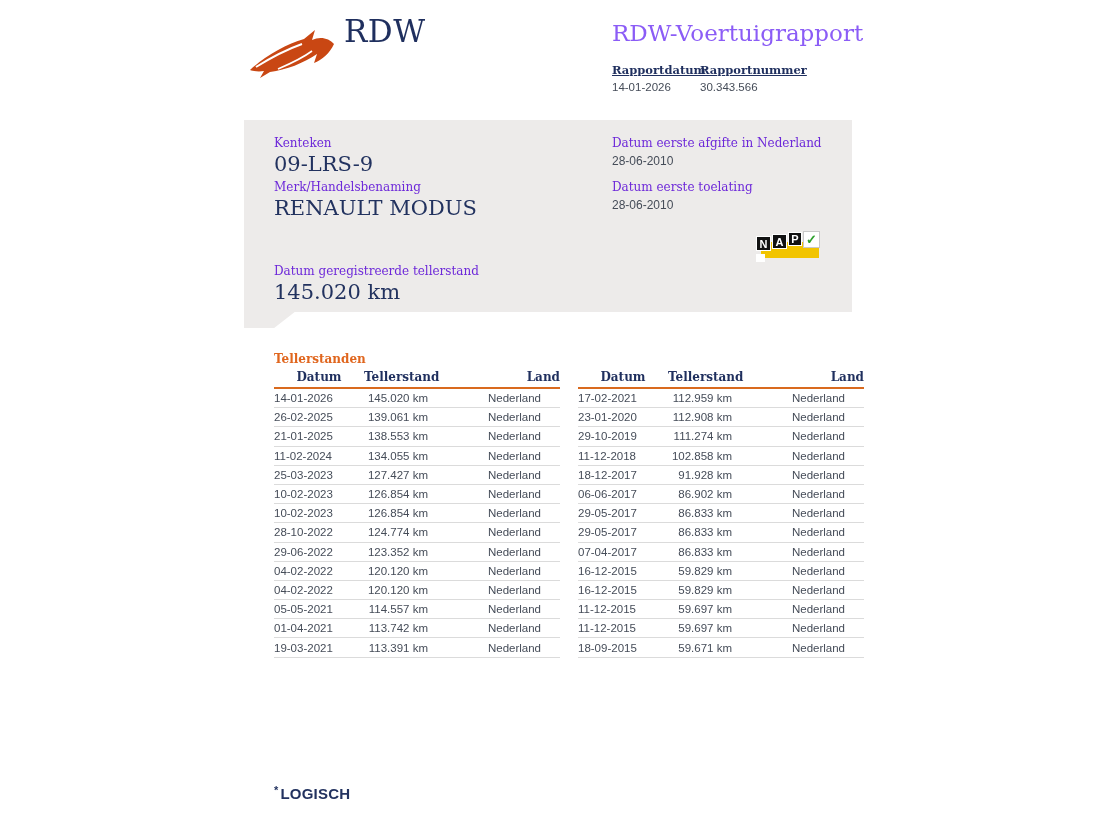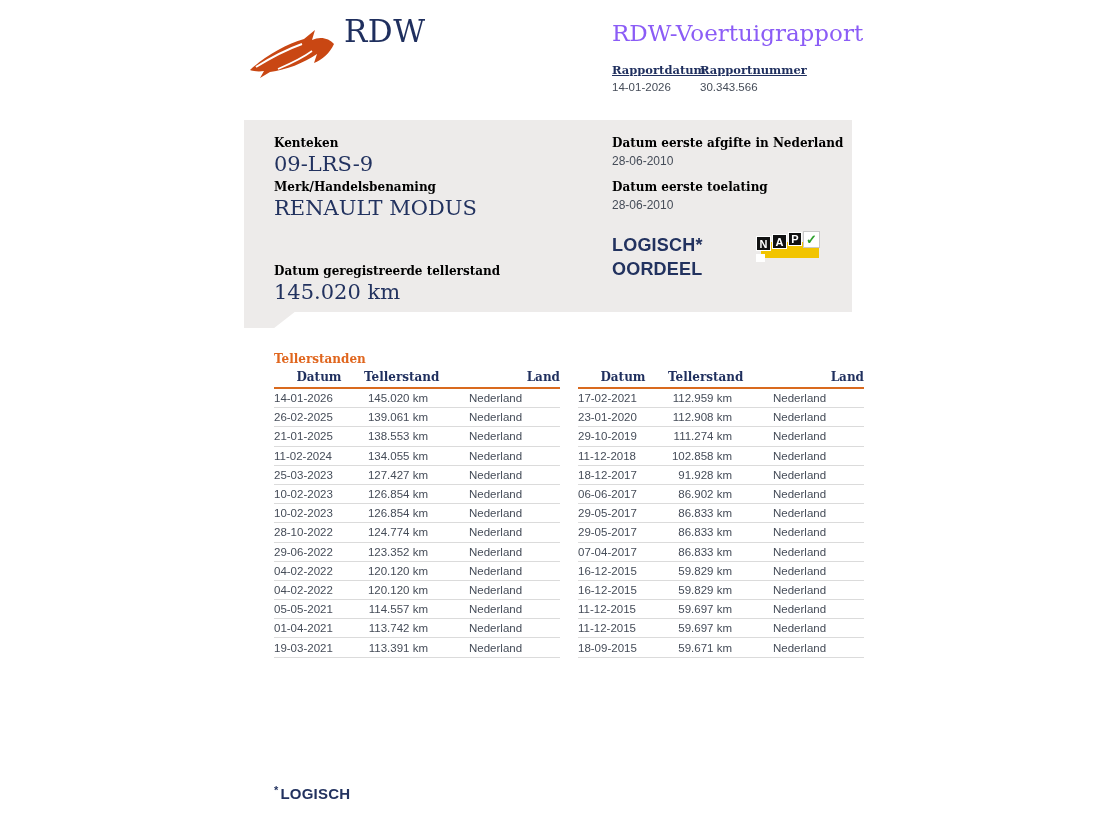--- a/index.html
+++ b/index.html
@@ -17,21 +17,21 @@
   .meta-col.number { left:700px; }
   .meta-label { display:block; font-family:"DejaVu Serif", serif; font-weight:700; font-size:11.5px;
                 color:#1f2f5e; text-decoration:underline; }
   .meta-value { display:block; margin-top:4px; font-size:11.5px; color:#454c58; }
 
   
   .summary-box { position:absolute; left:244px; top:120px; width:608px; height:192px; background:#edebea; }
   .box-tail { position:absolute; left:244px; top:311px; width:52px; height:17px; background:#edebea;
               clip-path: polygon(0 0, 100% 0, 58% 100%, 0 100%); }
   .field { position:absolute; }
-  .field-label { font-family:"DejaVu Serif", serif; font-weight:700; font-size:12px; color:#000000; }
+  .field-label { font-family:"DejaVu Serif", serif; font-weight:400; font-size:12px; color:#6d28d9; }
   .field-value-lg { font-family:"DejaVu Serif", serif; font-size:21px; color:#22325f; margin-top:2px; }
   .field-value-sm { font-size:12px; color:#454c58; margin-top:4px; }
   .f-kenteken   { left:30px;  top:16px; }
   .f-merk       { left:30px;  top:60px; }
   .f-teller     { left:30px;  top:144px; }
   .f-afgifte    { left:368px; top:16px; }
   .f-toelating  { left:368px; top:60px; }
   .oordeel { position:absolute; left:368px; top:113px; font-family:"Liberation Sans", sans-serif;
              font-weight:700; font-size:18px; line-height:24px; color:#22325f; letter-spacing:0.2px; }
 
@@ -58,21 +58,21 @@
   .thead { display:flex; padding-bottom:3px; border-bottom:2px solid #d96a1e;
            font-family:"DejaVu Serif", serif; font-weight:700; font-size:12px; color:#1f2f5e; }
   .th-datum { width:90px;text-align:center; }
   .th-teller { width:105px; }
   .th-land { flex:1; text-align:right; }
   .tr { display:flex; align-items:center; height:19.2px; border-bottom:1px solid #dbdbdb;
         font-size:11.5px; color:#454c58; }
   .td-datum { width:90px; }
   .td-teller { width:105px; }
   .td-teller .num { display:inline-block; width:64px; text-align:right; }
-  .td-land { flex:1; text-align:left; }
+  .td-land { flex:1; text-align:center; }
 
   
   .footnote-title { position:absolute; left:274px; top:784px; font-weight:700; font-size:15px;
                     color:#22325f; letter-spacing:0.2px; }
   .footnote-title .star { font-size:11px; vertical-align:5px; margin-right:2px; }
   .footnote-text { position:absolute; left:274px; top:804px; width:552px; font-size:11.5px;
                    line-height:17px; color:#dd6333; }
 </style>
 </head>
 <body>
@@ -112,24 +112,20 @@
       <div class="field-value-lg">145.020 km</div>
     </div>
     <div class="field f-afgifte">
       <div class="field-label">Datum eerste afgifte in Nederland</div>
       <div class="field-value-sm">28-06-2010</div>
     </div>
     <div class="field f-toelating">
       <div class="field-label">Datum eerste toelating</div>
       <div class="field-value-sm">28-06-2010</div>
     </div>
-    <div class="oordeel">
-      <div>LOGISCH*</div>
-      <div>OORDEEL</div>
-    </div>
     <div class="nap">
       <div class="nap-yellow"></div>
       <div class="nap-white-notch"></div>
       <span class="nap-box nap-n">N</span>
       <span class="nap-box nap-a">A</span>
       <span class="nap-box nap-p">P</span>
       <span class="nap-check">✓</span>
     </div>
   </section>
   <div class="box-tail"></div>

